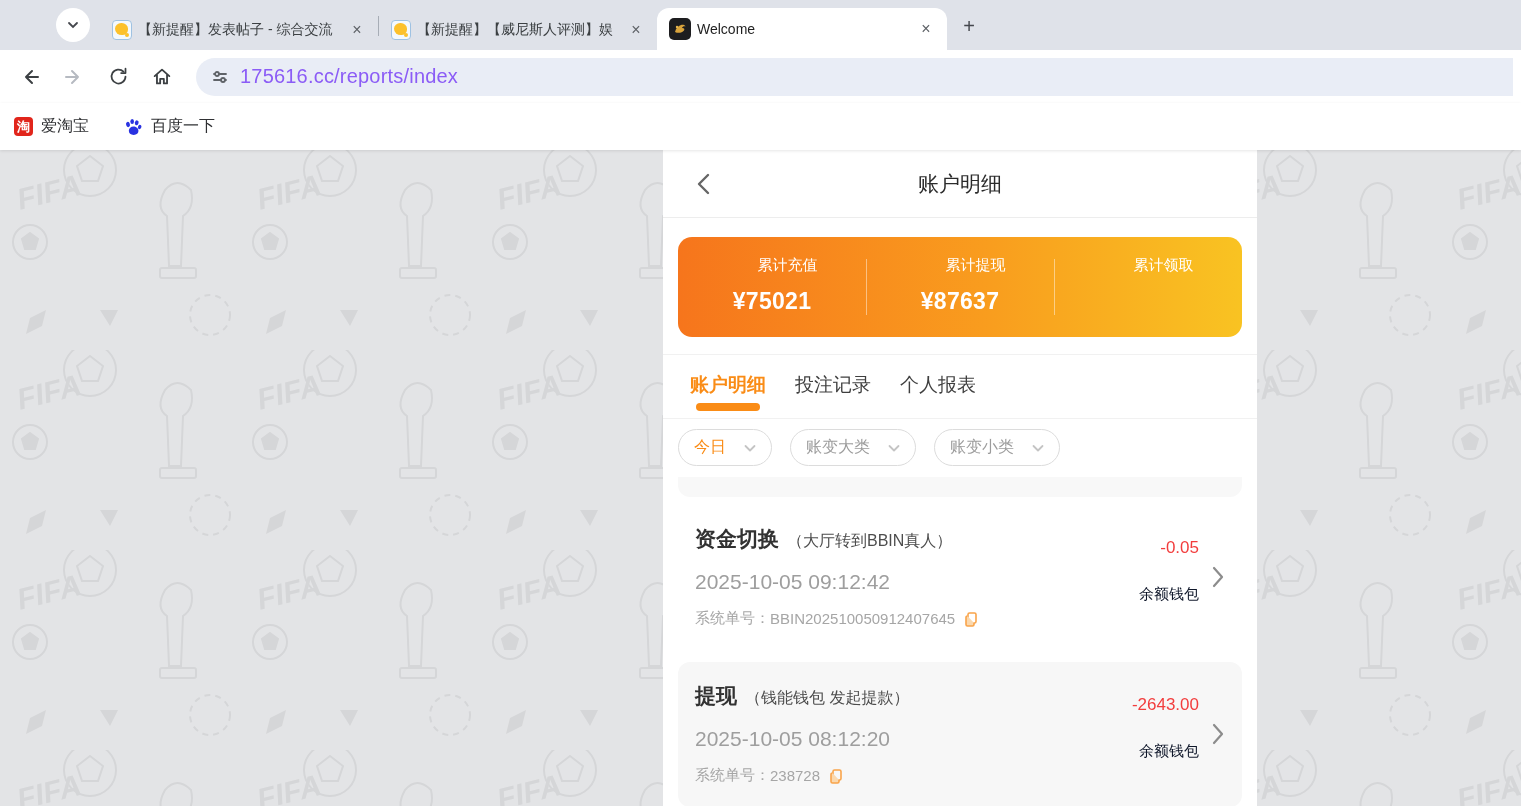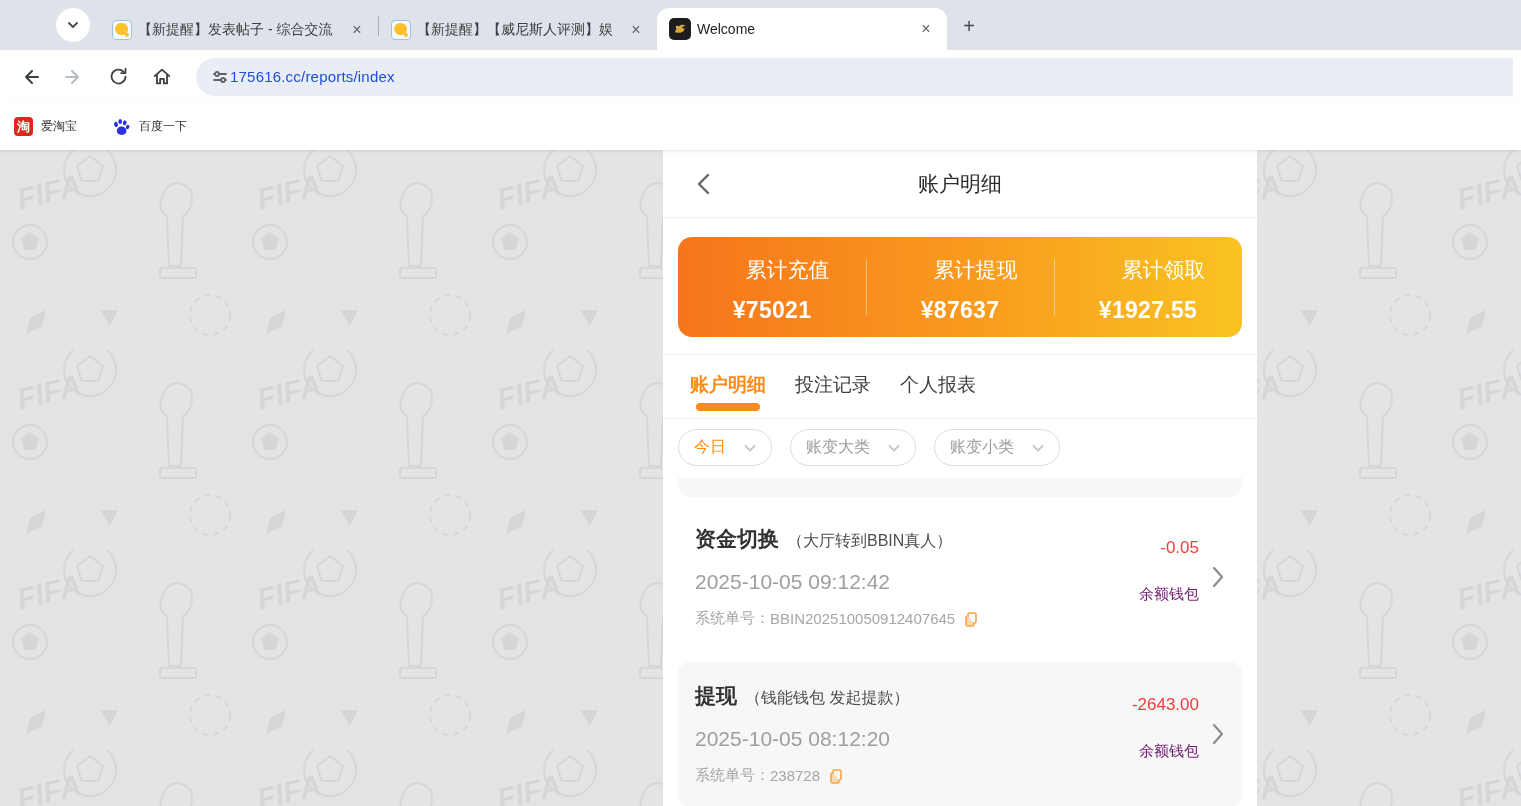--- a/index.html
+++ b/index.html
@@ -25,46 +25,46 @@
   .favicon-dark { width:22px; height:22px; border-radius:5px; background:#1d1d1f; flex:none;
     display:flex; align-items:center; justify-content:center; }
   .newtab-btn { width:28px; height:28px; border-radius:50%; margin:0 0 10px 8px; display:flex; align-items:center;
     justify-content:center; color:#44474d; font-size:20px; cursor:pointer; }
 
   .toolbar { height:53px; background:#fff; display:flex; align-items:center; padding:0 8px; }
   .nav-btn { width:34px; height:34px; border-radius:50%; display:flex; align-items:center; justify-content:center;
     margin:0 5px; cursor:pointer; }
   .omnibox { flex:1; height:38px; margin-left:12px; background:#e9edf6; border-radius:19px 0 0 19px;
     display:flex; align-items:center; padding:0 14px; }
-  .omni-url { font-size:15px; color:#1d4ed8; margin-left:0; letter-spacing:.2px; }
+  .omni-url { font-size:20px; color:#8b5cf6; margin-left:10px; letter-spacing:.2px; }
 
   .bookmarks { height:47px; background:#fff; display:flex; align-items:center; padding:0 14px;
     box-shadow:0 1px 3px rgba(0,0,0,.10); position:relative; z-index:3; }
   .bm { display:flex; align-items:center; margin-right:34px; cursor:pointer; }
-  .bm-label { font-size:12px; color:#2f3033; margin-left:8px; }
+  .bm-label { font-size:16px; color:#2f3033; margin-left:8px; }
   .bm-icon-tao { width:19px; height:19px; border-radius:4px; background:#e1251b; color:#fff; font-size:13px;
     display:flex; align-items:center; justify-content:center; font-weight:bold; }
 
   
   .page { position:absolute; top:150px; left:0; right:0; bottom:0; background:#e3e4e6; }
   .bg-pattern { position:absolute; inset:0; }
 
   .panel { position:absolute; left:663px; top:0; width:594px; height:656px; background:#fff; }
 
   .p-header { height:68px; position:relative; border-bottom:1px solid #ededed; background:#fff; }
   .p-back { position:absolute; left:30px; top:22px; width:24px; height:24px; cursor:pointer; }
   .p-title { text-align:center; line-height:68px; font-size:21px; color:#2b2b2b; }
 
   .stat-card { margin:19px 15px 17px 15px; height:100px; border-radius:14px;
     background:linear-gradient(90deg,#f6751c 0%,#f99d1e 55%,#f9c322 100%);
     display:flex; color:#fff; }
   .stat-col { flex:1; text-align:center; padding-top:19px; position:relative; }
   .stat-col + .stat-col::before { content:""; position:absolute; left:0; top:22px; bottom:22px; width:1px;
     background:rgba(255,255,255,.45); }
-  .stat-label { font-size:21px;padding-left:31px; }
+  .stat-label { font-size:15px;padding-left:31px; }
   .stat-value { font-size:23px; font-weight:bold; margin-top:13px; letter-spacing:.3px; }
 
   .hr { height:1px; background:#f1f1f1; }
 
   .seg-tabs { display:flex; align-items:flex-start; padding:17px 27px 0 27px; background:#fff; }
   .seg-tab { font-size:19px; color:#3f3f3f; margin-right:29px; cursor:pointer; position:relative; padding-bottom:20px; }
   .seg-tab.active { color:#fa8c16; font-weight:bold; }
   .seg-tab.active::after { content:""; position:absolute; left:6px; right:6px; bottom:7px; height:8px;
     border-radius:4px; background:#fa8c16; }
 
@@ -82,21 +82,21 @@
   .rec-left { flex:1; min-width:0; }
   .rec-titlerow { display:flex; align-items:baseline; }
   .rec-title { font-size:21px; font-weight:bold; color:#323232; }
   .rec-sub { font-size:16px; color:#4d4d4d; margin-left:8px; }
   .rec-date { font-size:21px; color:#9e9e9e; margin-top:17px; }
   .rec-orderrow { display:flex; align-items:center; margin-top:15px; }
   .rec-order { font-size:15px; color:#a6a6a6; }
   .copy-icon { margin-left:8px; cursor:pointer; display:inline-flex; }
   .rec-right { width:120px; display:flex; flex-direction:column; align-items:flex-end; padding-top:13px; }
   .rec-amount { font-size:17px; color:#f23d3d; }
-  .rec-wallet { font-size:15px; color:#701a75; margin-top:27px; }
+  .rec-wallet { font-size:15px; color:#0f172a; margin-top:27px; }
   .rec-chevron { width:26px; display:flex; align-items:center; justify-content:flex-end; cursor:pointer; }
 </style>
 </head>
 <body>
 
 <div class="tabstrip">
   <div class="tab-search">
     <svg width="14" height="14" viewBox="0 0 14 14">
         <polyline points="3,5 7,9 11,5" fill="none" stroke="#44474d" stroke-width="1.8" stroke-linecap="round"></polyline>
       </svg>
@@ -225,21 +225,20 @@
       <div class="stat-col">
         <div class="stat-label">累计充值</div>
         <div class="stat-value">¥75021</div>
       </div>
       <div class="stat-col">
         <div class="stat-label">累计提现</div>
         <div class="stat-value">¥87637</div>
       </div>
       <div class="stat-col">
         <div class="stat-label">累计领取</div>
-        <div class="stat-value">¥1927.55</div>
       </div>
     </div>
 
     <div class="hr"></div>
 
     <div class="seg-tabs">
       <div class="seg-tab active">账户明细</div>
       <div class="seg-tab">投注记录</div>
       <div class="seg-tab">个人报表</div>
     </div>

